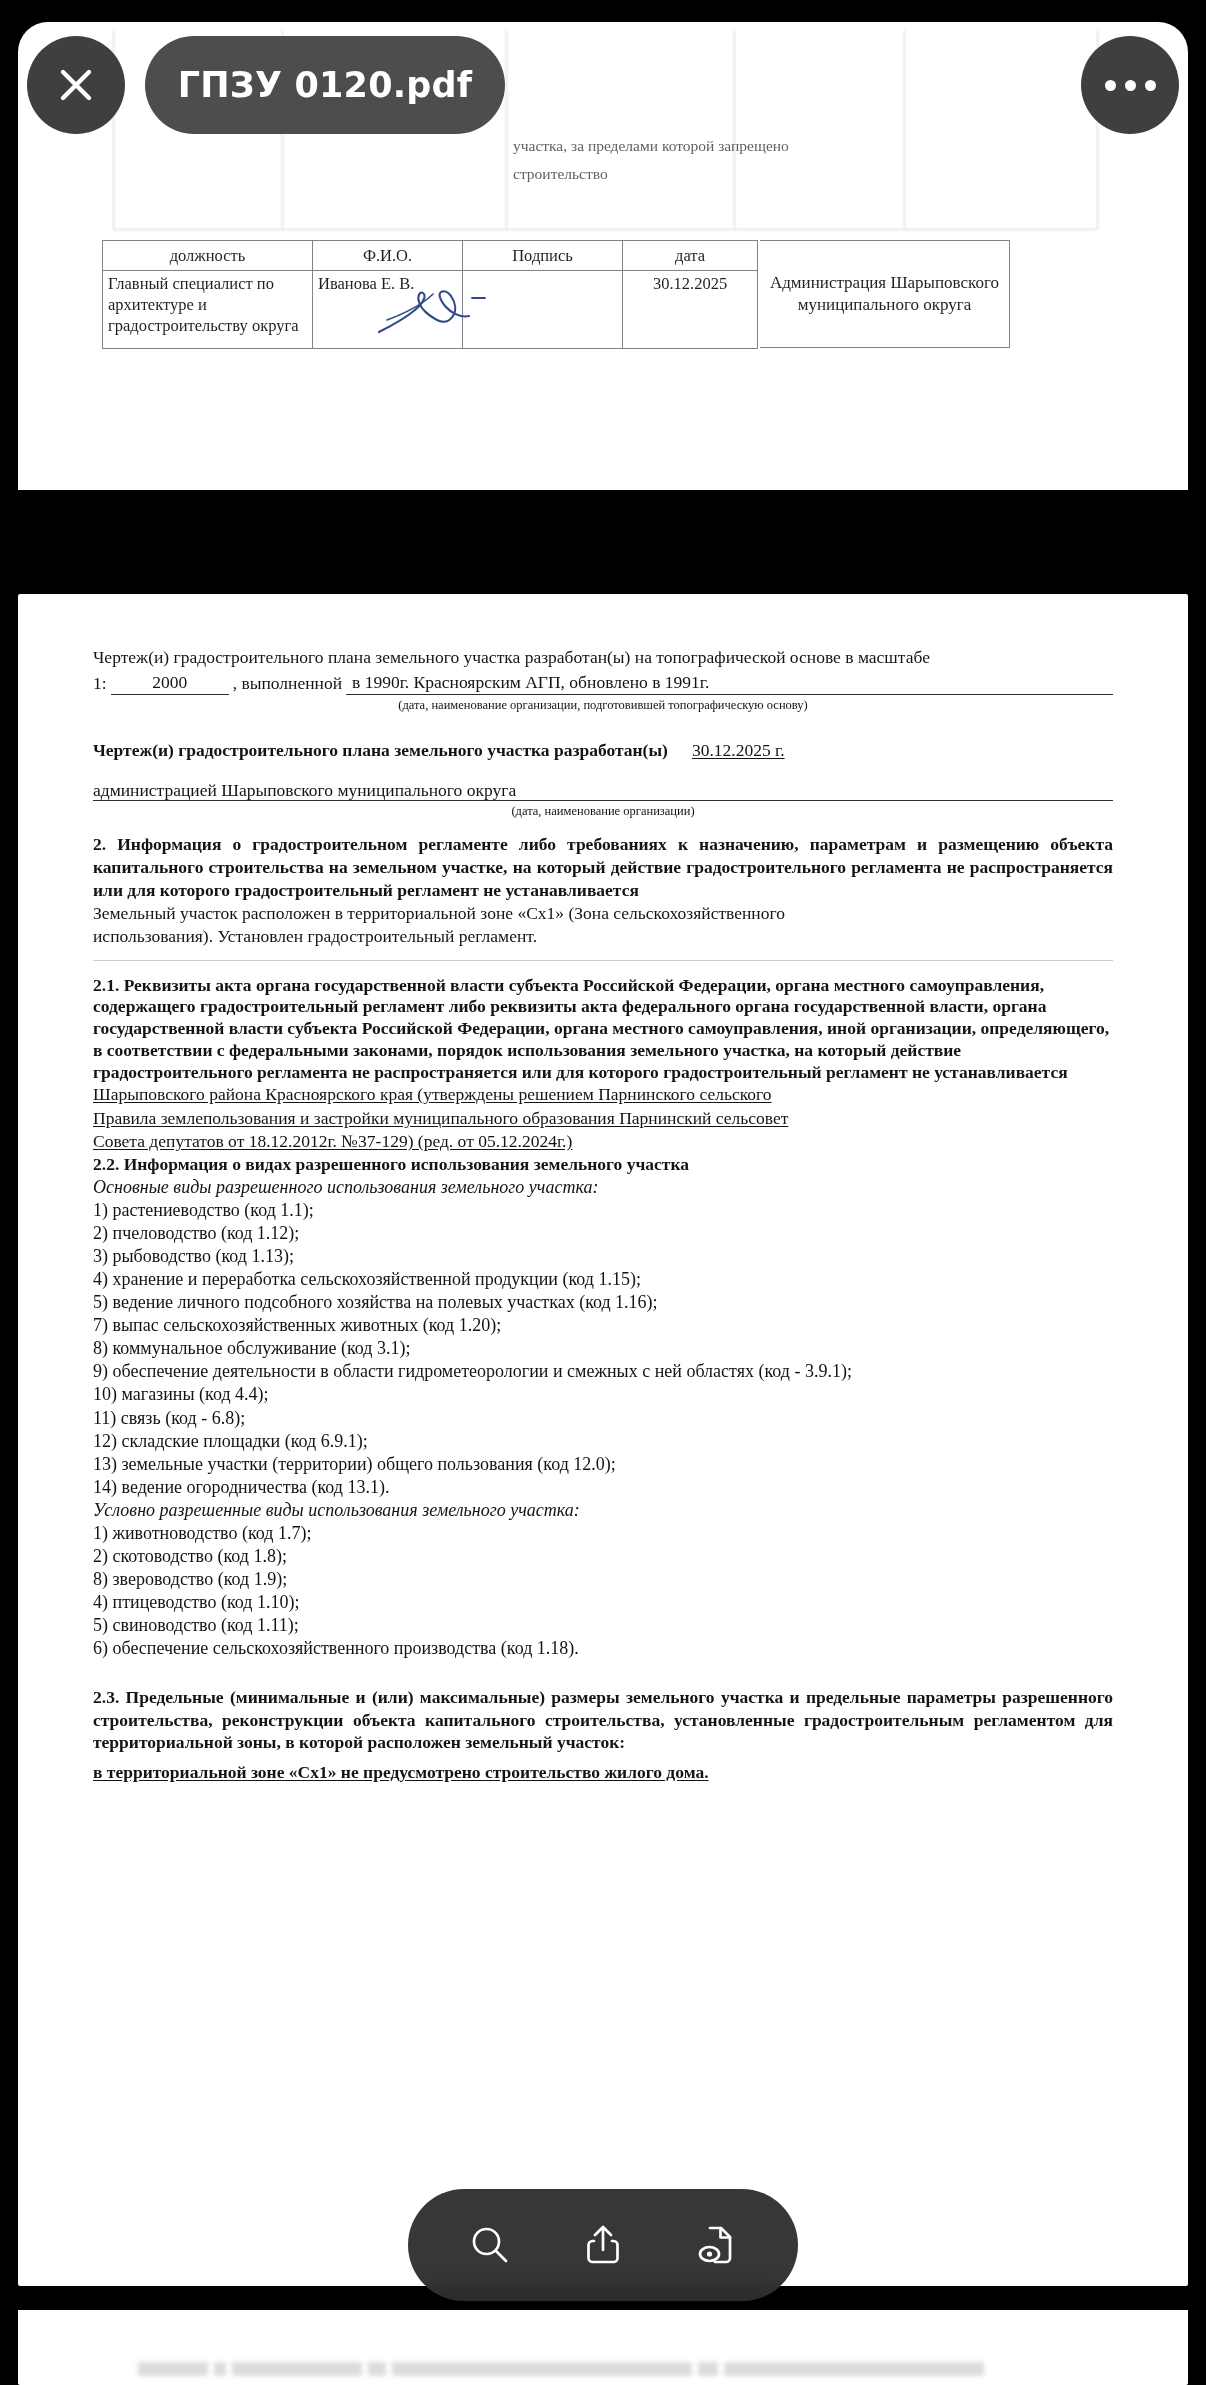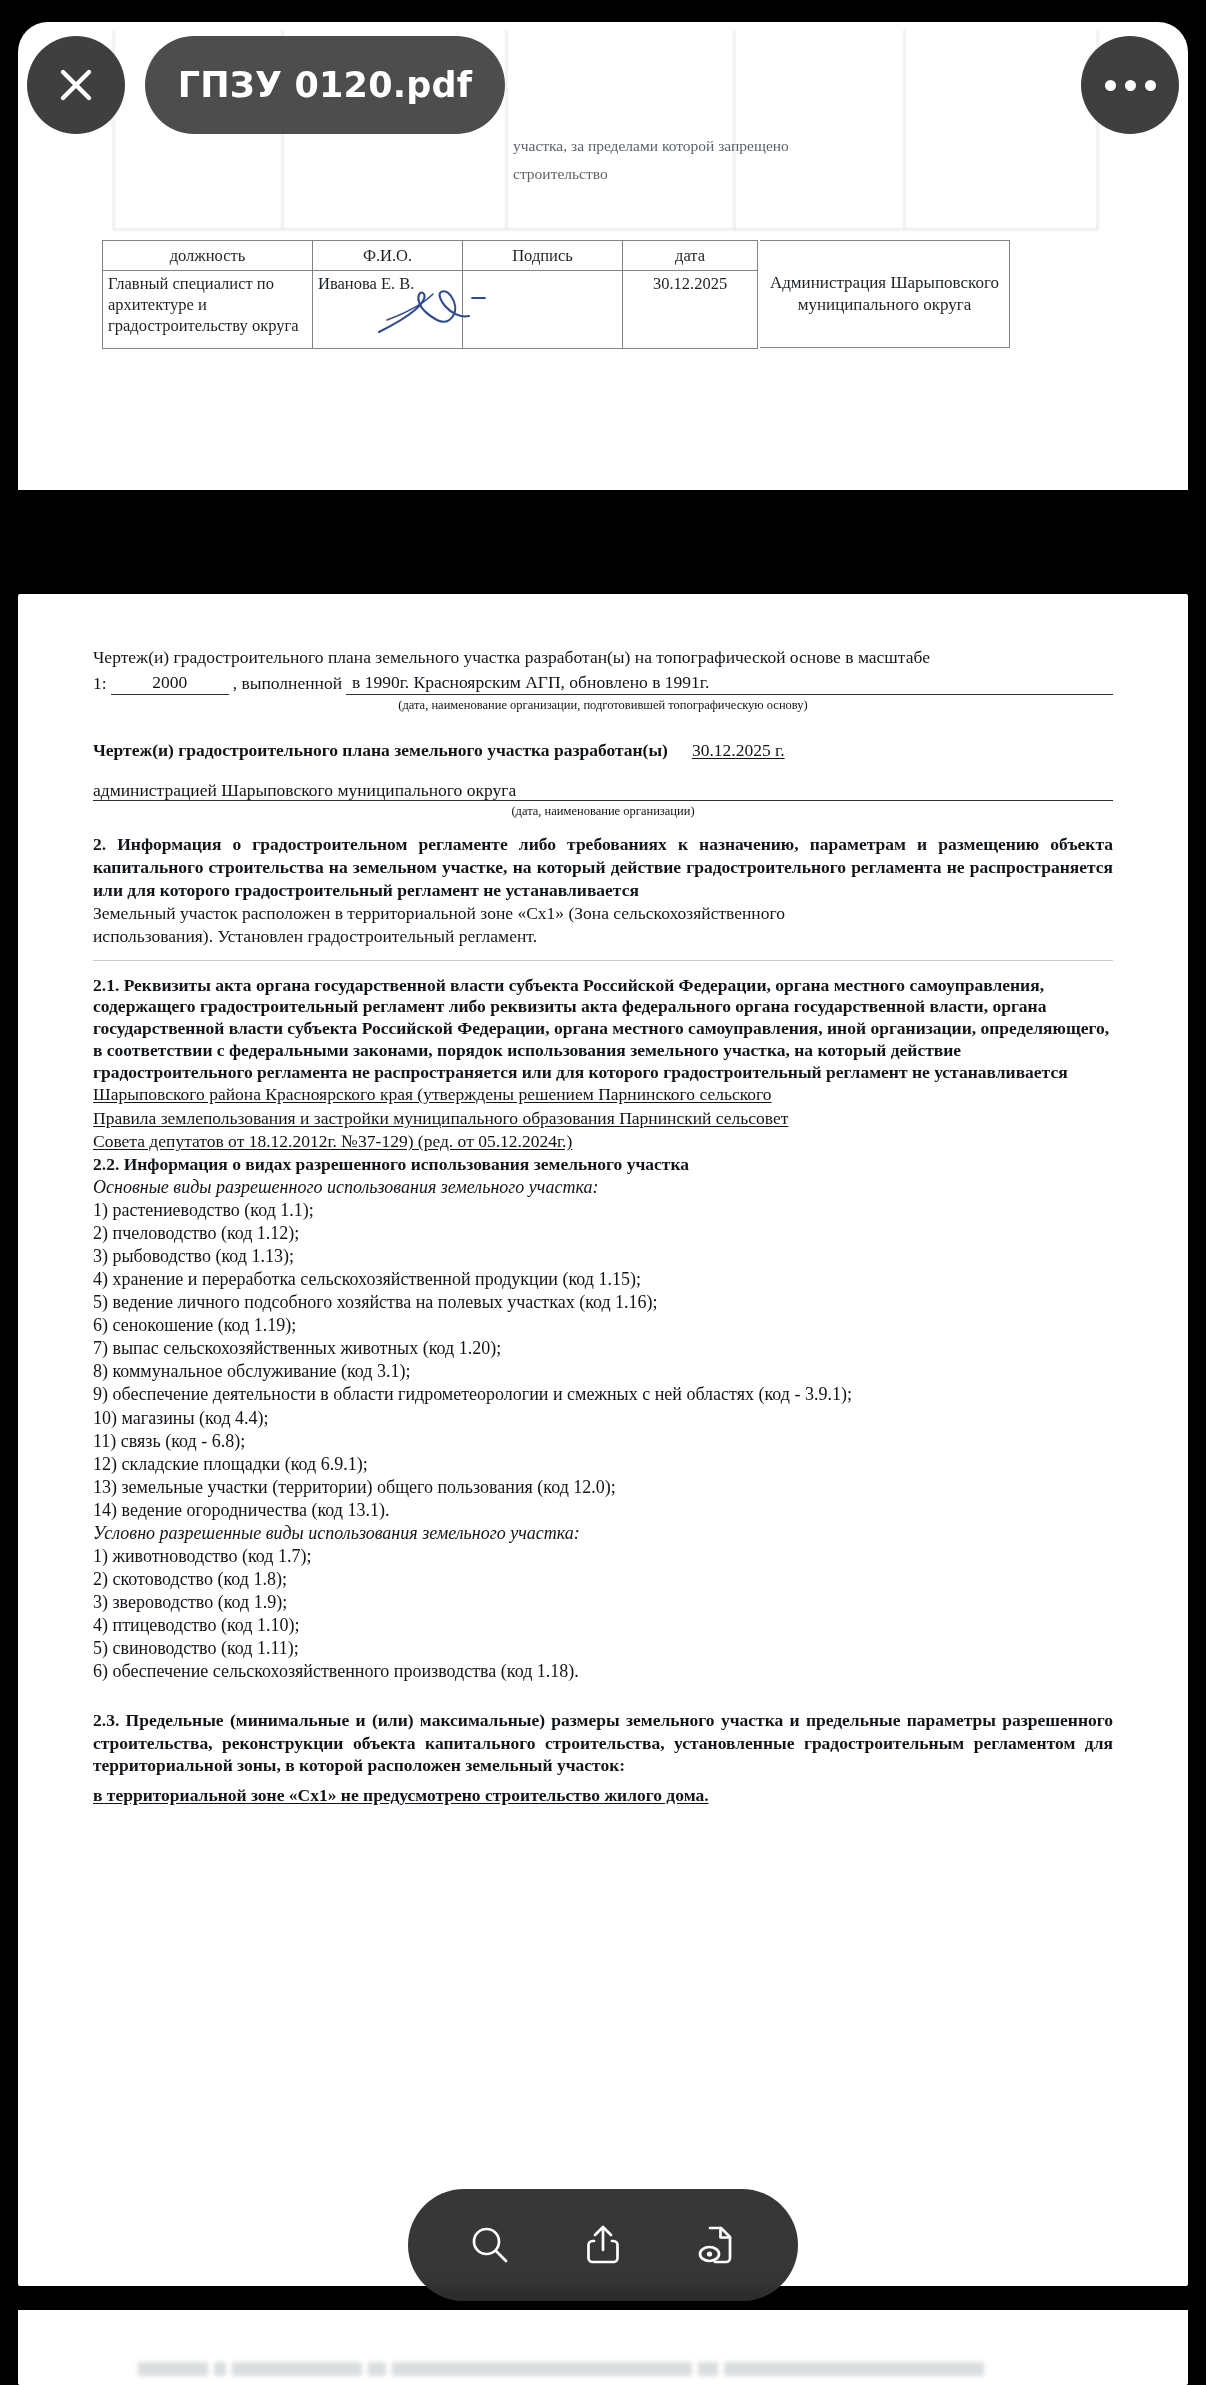--- a/index.html
+++ b/index.html
@@ -323,34 +323,33 @@
       <p class="ln u">Совета депутатов от 18.12.2012г. №37-129) (ред. от 05.12.2024г.)</p>
 
       <p class="ln b" style="margin-top:1px;">2.2. Информация о видах разрешенного использования земельного участка</p>
       <p class="list-ln i">Основные виды разрешенного использования земельного участка:</p>
 
       <p class="list-ln">1) растениеводство (код 1.1);</p>
       <p class="list-ln">2) пчеловодство (код 1.12);</p>
       <p class="list-ln">3) рыбоводство (код 1.13);</p>
       <p class="list-ln">4) хранение и переработка сельскохозяйственной продукции (код 1.15);</p>
       <p class="list-ln">5) ведение личного подсобного хозяйства на полевых участках (код 1.16);</p>
-      <p class="list-ln">6) сенокошение (код 1.19);</p>
       <p class="list-ln">7) выпас сельскохозяйственных животных (код 1.20);</p>
       <p class="list-ln">8) коммунальное обслуживание (код 3.1);</p>
       <p class="list-ln" style="width:985px;">9) обеспечение деятельности в области гидрометеорологии и смежных с ней областях (код - 3.9.1);</p>
       <p class="list-ln">10) магазины (код 4.4);</p>
       <p class="list-ln">11) связь (код - 6.8);</p>
       <p class="list-ln">12) складские площадки (код 6.9.1);</p>
       <p class="list-ln">13) земельные участки (территории) общего пользования (код 12.0);</p>
       <p class="list-ln">14) ведение огородничества (код 13.1).</p>
 
       <p class="list-ln i">Условно разрешенные виды использования земельного участка:</p>
       <p class="list-ln">1) животноводство (код 1.7);</p>
       <p class="list-ln">2) скотоводство (код 1.8);</p>
-      <p class="list-ln">3) звероводство (код 1.9);</p>
+      <p class="list-ln">8) звероводство (код 1.9);</p>
       <p class="list-ln">4) птицеводство (код 1.10);</p>
       <p class="list-ln">5) свиноводство (код 1.11);</p>
       <p class="list-ln">6) обеспечение сельскохозяйственного производства (код 1.18).</p>
 
       <div class="sp26"></div>
 
       <p class="ln b just" style="line-height:1.30;">2.3. Предельные (минимальные и (или) максимальные) размеры земельного участка и предельные параметры разрешенного строительства, реконструкции объекта капитального строительства, установленные градостроительным регламентом для территориальной зоны, в которой расположен земельный участок:</p>
       <p class="ln b u" style="margin-top:7px;">в территориальной зоне «Сх1» не предусмотрено строительство жилого дома.</p>
 
     </div>

